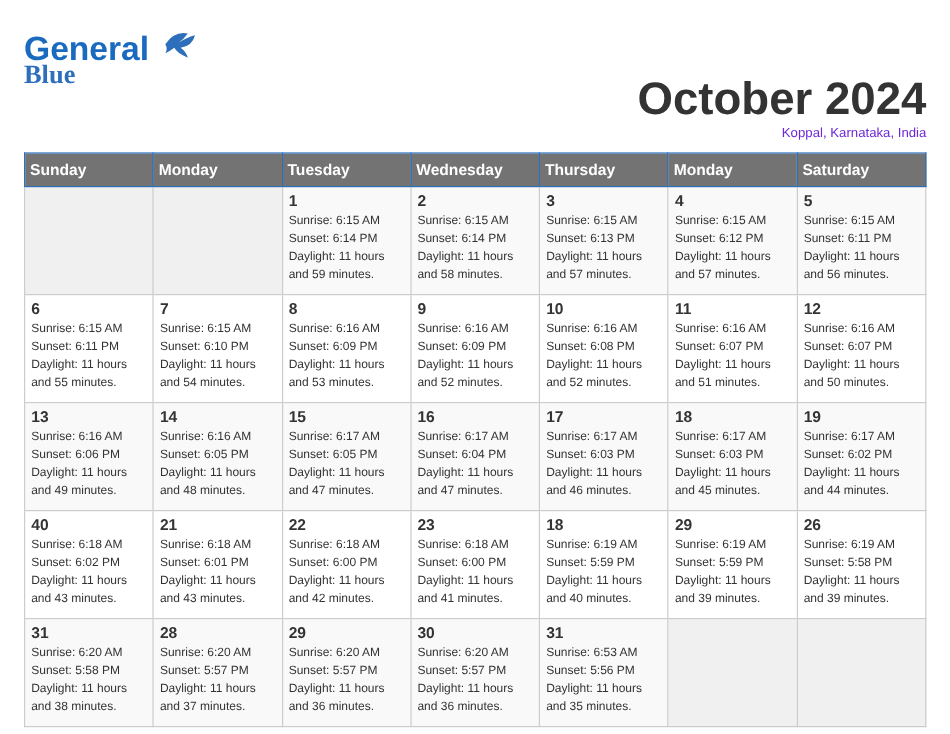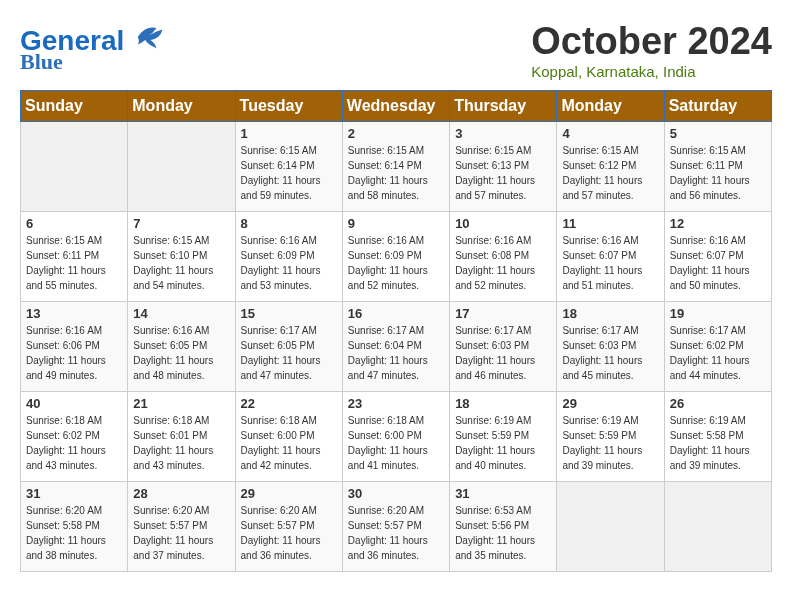--- a/index.html
+++ b/index.html
@@ -28,40 +28,41 @@
     }
     .logo-text span {
       color: #1a6bbf;
     }
     .logo-bird {
       width: 30px;
       height: 30px;
       margin-left: 2px;
     }
     .title-section {
-      text-align: left;
+      text-align: right;
+      margin-top: 42px;
     }
     .month-title {
       font-size: 38px;
       font-weight: bold;
       color: #333;
     }
     .location {
-      font-size: 15px;
-      color: #4d7c0f;
+      font-size: 11px;
+      color: #6d28d9;
     }
     table {
       width: 100%;
       border-collapse: collapse;
       table-layout: fixed;
     }
     thead tr th {
-      background: #a16207;
+      background: #737373;
       color: #fff;
-      font-size: 16px;
+      font-size: 13px;
       font-weight: bold;
       padding: 6px 4px;
       text-align: left;
       border: 1px solid #2d6fbb;
     }
     tbody tr td {
       border: 1px solid #ccc;
       vertical-align: top;
       padding: 4px 5px;
       height: 90px;

